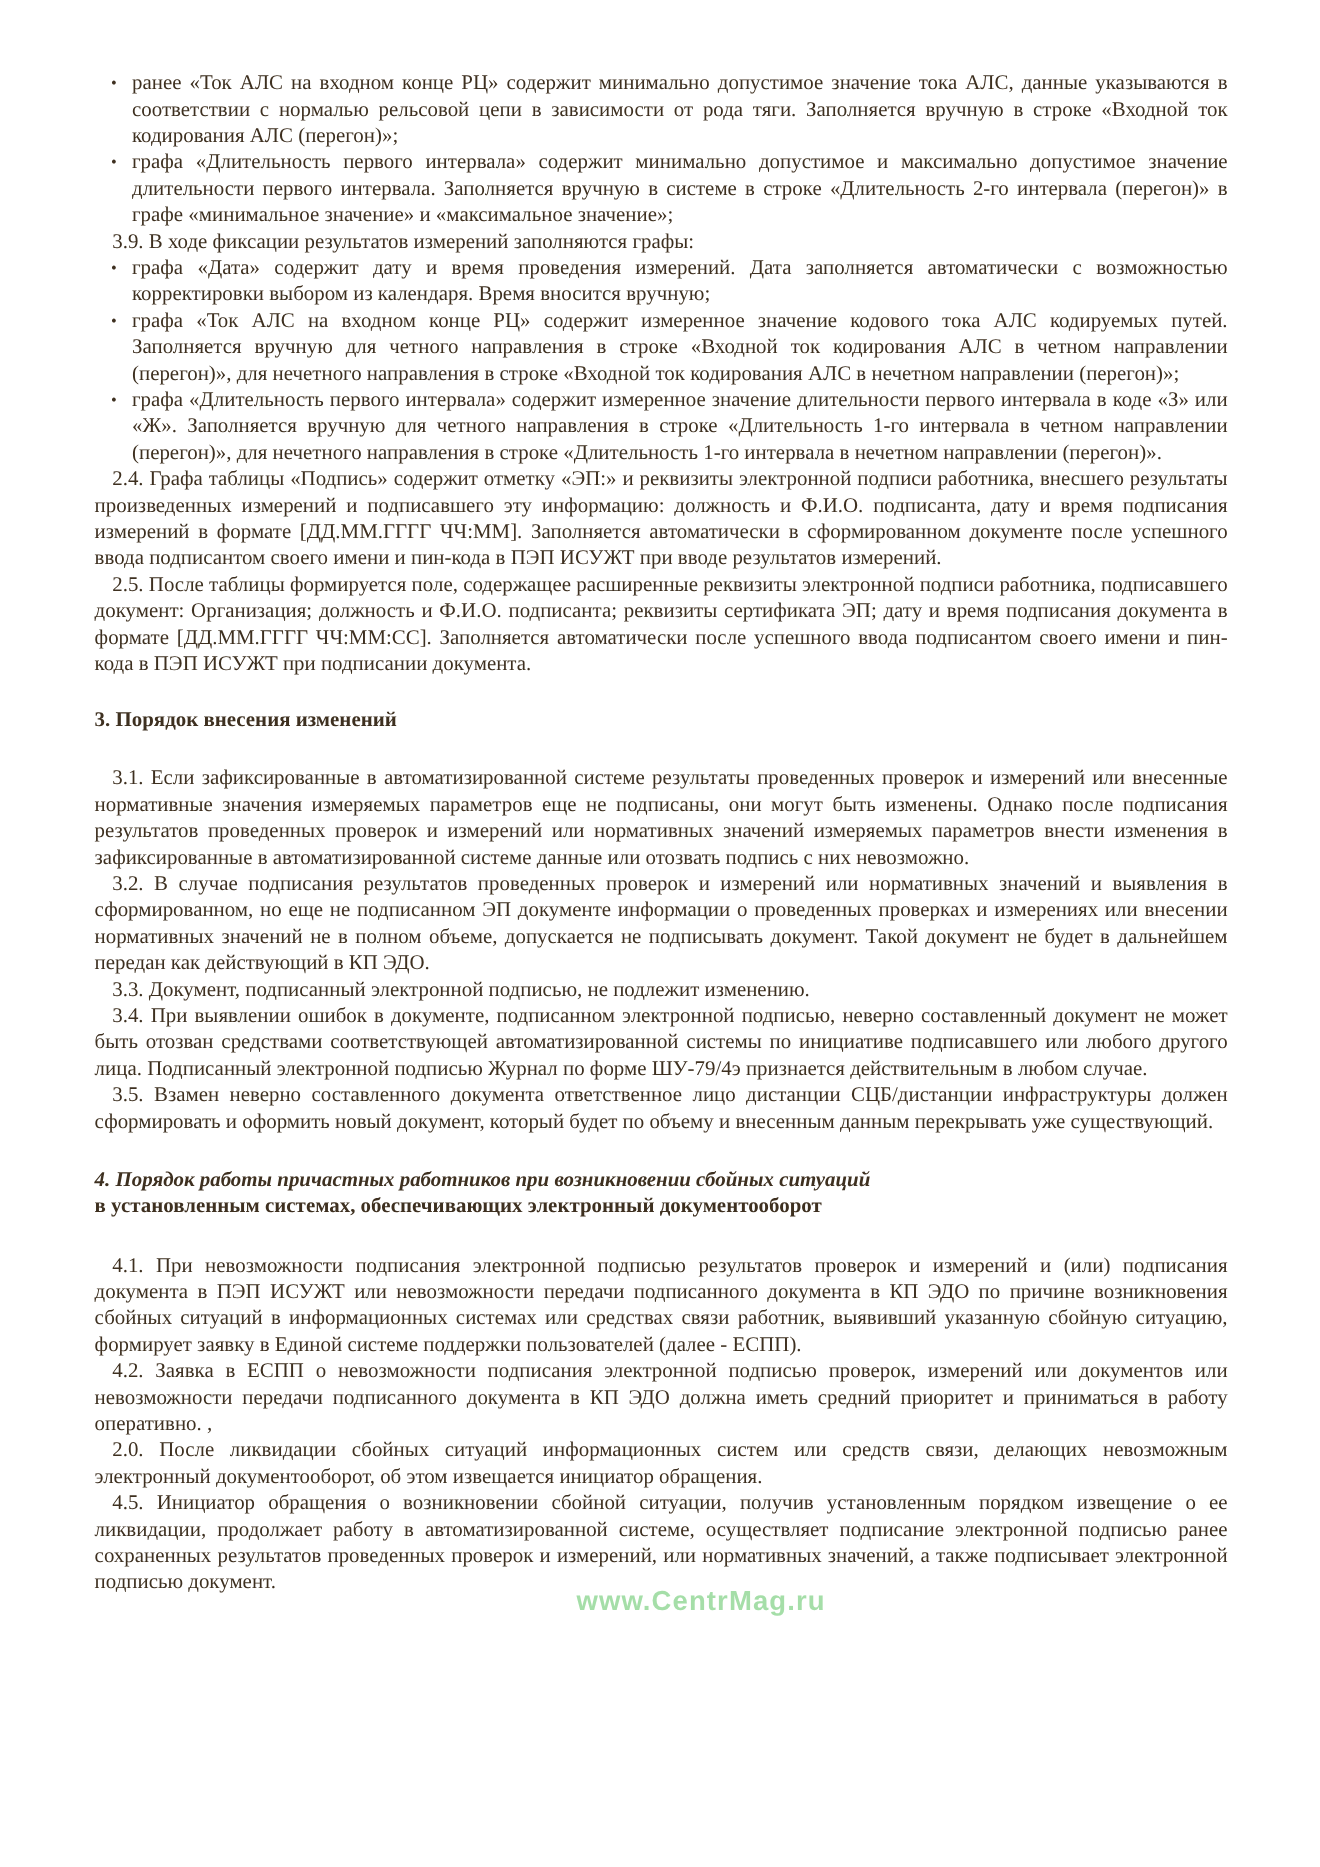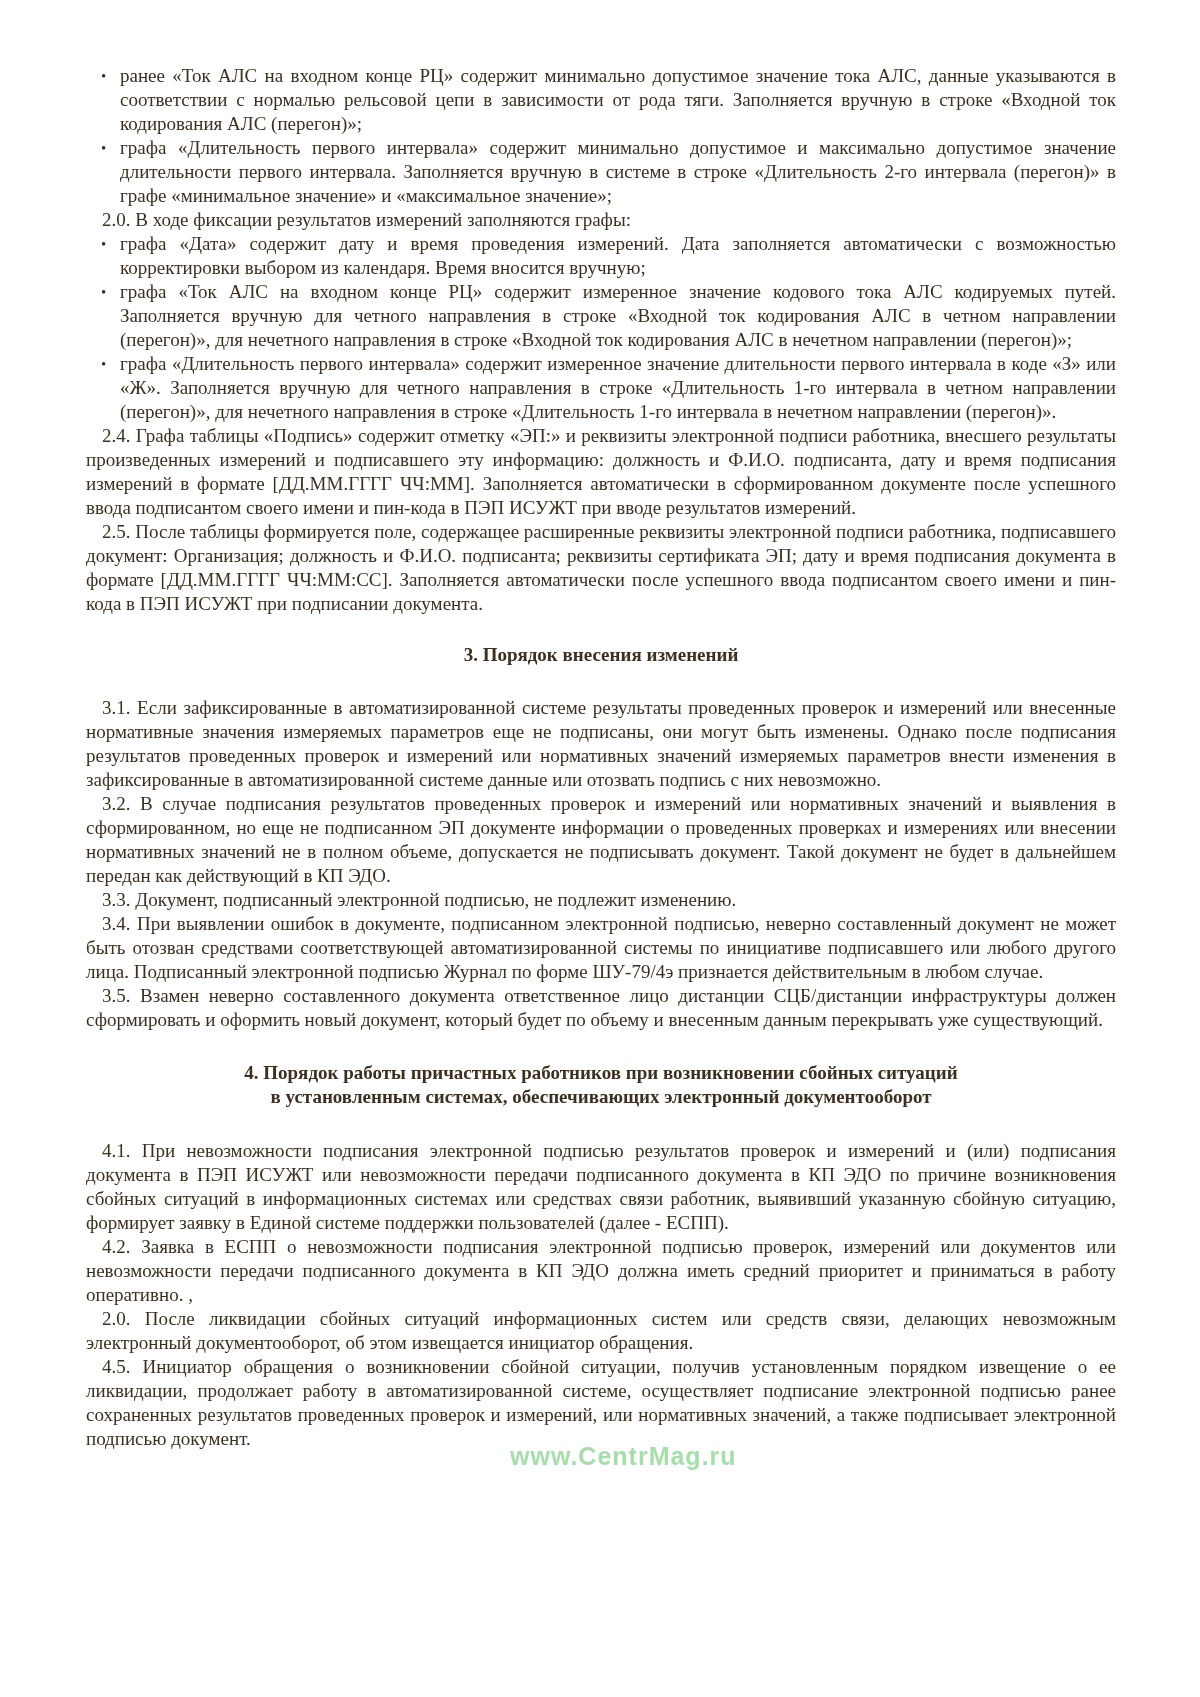--- a/index.html
+++ b/index.html
@@ -24,30 +24,30 @@
   .para { text-indent: 16px; }
   .bullet-item { display: flex; text-align: justify; }
   .bullet-item .marker {
     flex: 0 0 34px;
     box-sizing: border-box;
     padding-left: 15px;
     font-size: 15px;
   }
   .bullet-item .btext { flex: 1 1 auto; text-align: justify; }
   .heading {
-    text-align: center;
+    text-align: left;
     font-weight: 700;
     text-indent: 0;
   }
   .h-section3 { margin: 27px 0 29px; }
-  .h-section4 { margin: 29px 0 0; }
+  .h-section4 { margin: 29px 0 0; font-style: italic; }
   .h-section4-line2 { margin: 0 0 30px; }
   .watermark {
     position: absolute;
-    left: 510px;
+    left: 524px;
     top: 1444px;
     font-family: "Liberation Sans", sans-serif;
     font-weight: 700;
     font-size: 25px;
     letter-spacing: 1px;
     opacity: 0.62;
     pointer-events: none;
     white-space: nowrap;
   }
 </style>
@@ -59,21 +59,21 @@
   <div class="bullet-item">
     <span class="marker">•</span>
     <span class="btext">ранее «Ток АЛС на входном конце РЦ» содержит минимально допустимое значение тока АЛС, данные указываются в соответствии с нормалью рельсовой цепи в зависимости от рода тяги. Заполняется вручную в строке «Входной ток кодирования АЛС (перегон)»;</span>
   </div>
 
   <div class="bullet-item">
     <span class="marker">•</span>
     <span class="btext">графа «Длительность первого интервала» содержит минимально допустимое и максимально допустимое значение длительности первого интервала. Заполняется вручную в системе в строке «Длительность 2-го интервала (перегон)» в графе «минимальное значение» и «максимальное значение»;</span>
   </div>
 
-  <p class="para">2.0. В ходе фиксации результатов измерений заполняются графы:</p>
+  <p class="para">3.9. В ходе фиксации результатов измерений заполняются графы:</p>
 
   <div class="bullet-item">
     <span class="marker">•</span>
     <span class="btext">графа «Дата» содержит дату и время проведения измерений. Дата заполняется автоматически с возможностью корректировки выбором из календаря. Время вносится вручную;</span>
   </div>
 
   <div class="bullet-item">
     <span class="marker">•</span>
     <span class="btext">графа «Ток АЛС на входном конце РЦ» содержит измеренное значение кодового тока АЛС кодируемых путей. Заполняется вручную для четного направления в строке «Входной ток кодирования АЛС в четном направлении (перегон)», для нечетного направления в строке «Входной ток кодирования АЛС в нечетном направлении (перегон)»;</span>
   </div>

